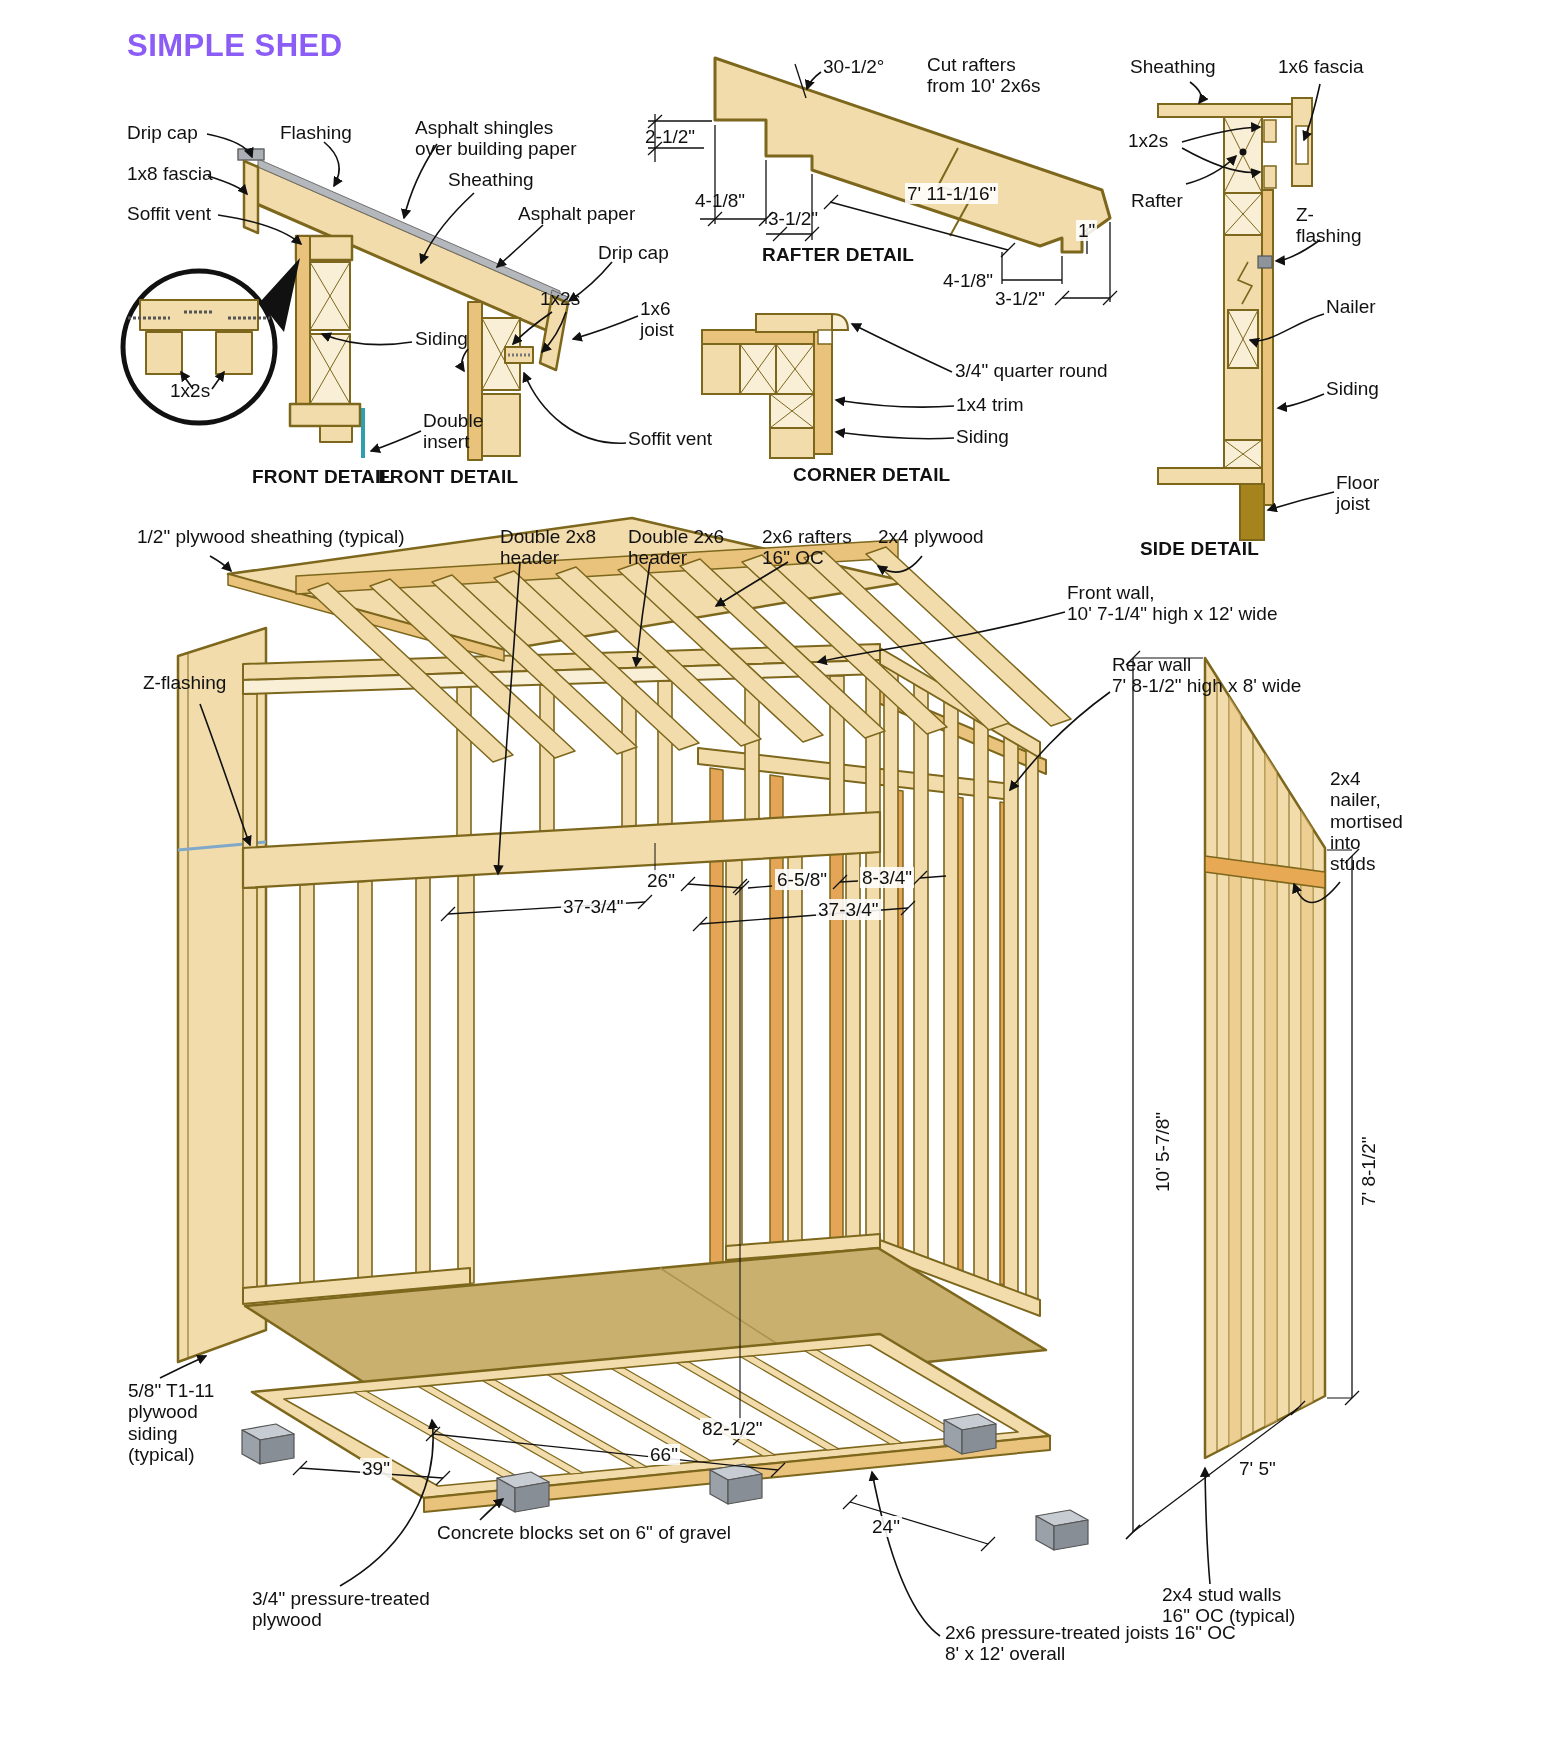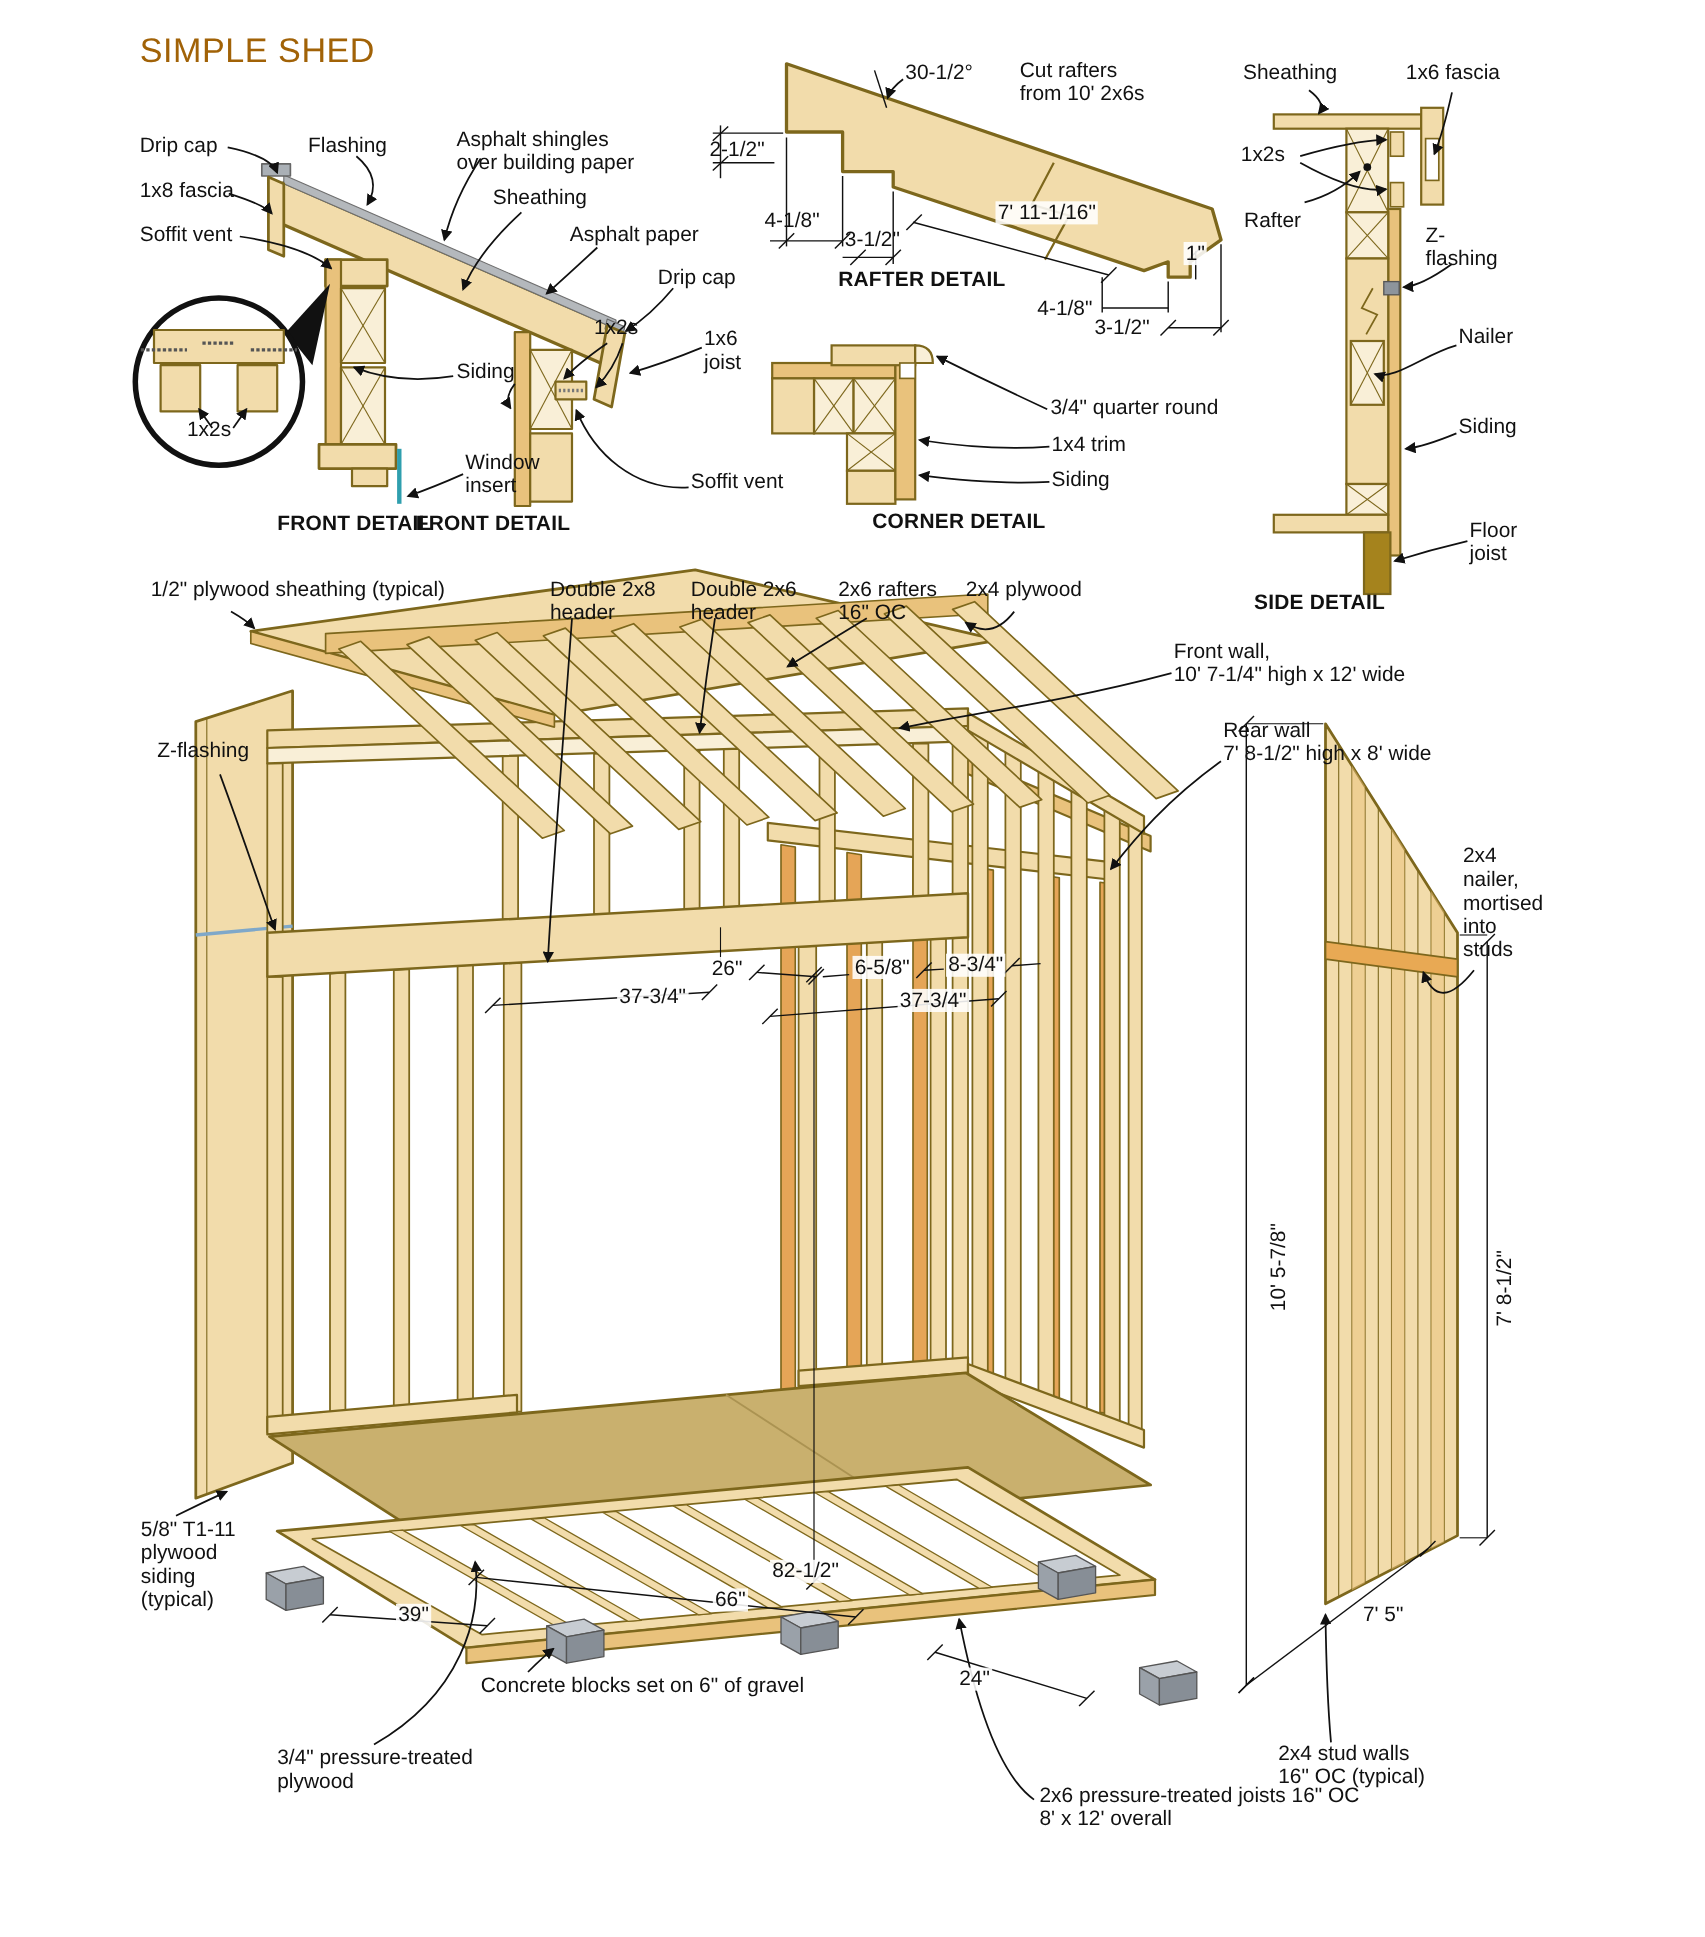--- a/index.html
+++ b/index.html
@@ -1,21 +1,21 @@
 <!DOCTYPE html>
 <html><head>
 <meta charset="utf-8">
 <style>
   html,body{margin:0;padding:0;background:#fff;}
   #page{position:relative;width:1550px;height:1761px;background:#fff;overflow:hidden;
         font-family:"Liberation Sans","DejaVu Sans",sans-serif;}
   #art{position:absolute;left:0;top:0;}
   .lbl{position:absolute;font-size:19px;line-height:1.12;color:#111;white-space:pre-line;z-index:5;}
   .cap{font-weight:bold;letter-spacing:.2px;}
-  .ttl{position:absolute;font-size:31px;font-weight:normal;letter-spacing:.5px;color:#a16207;z-index:5;}
+  .ttl{position:absolute;font-size:31px;font-weight:bold;letter-spacing:.5px;color:#8b5cf6;z-index:5;}
   .wbg{background:rgba(255,255,255,.88);padding:0 2px;}
   .rot{transform:rotate(-90deg);transform-origin:0 0;white-space:nowrap;}
 </style>
 </head>
 <body>
 
 <div id="page">
 
 <svg id="art" width="1550" height="1761" viewBox="0 0 1550 1761">
   <defs>
@@ -384,21 +384,21 @@
 <div class="lbl" style="left:127px;top:163px">1x8 fascia</div>
 <div class="lbl" style="left:127px;top:203px">Soffit vent</div>
 <div class="lbl" style="left:448px;top:169px">Sheathing</div>
 <div class="lbl" style="left:518px;top:203px">Asphalt paper</div>
 <div class="lbl" style="left:598px;top:242px">Drip cap</div>
 <div class="lbl" style="left:540px;top:288px">1x2s</div>
 <div class="lbl" style="left:640px;top:298px">1x6
 joist</div>
 <div class="lbl" style="left:415px;top:328px">Siding</div>
 <div class="lbl" style="left:170px;top:380px">1x2s</div>
-<div class="lbl" style="left:423px;top:410px">Window
+<div class="lbl" style="left:423px;top:410px">Double
 insert</div>
 <div class="lbl" style="left:628px;top:428px">Soffit vent</div>
 <div class="lbl cap" style="left:252px;top:466px">FRONT DETAIL</div>
 <div class="lbl cap" style="left:378px;top:466px">FRONT DETAIL</div>
 
 <div class="lbl" style="left:823px;top:56px">30-1/2°</div>
 <div class="lbl" style="left:927px;top:54px">Cut rafters
 from 10' 2x6s</div>
 <div class="lbl" style="left:645px;top:126px">2-1/2"</div>
 <div class="lbl" style="left:695px;top:190px">4-1/8"</div>

